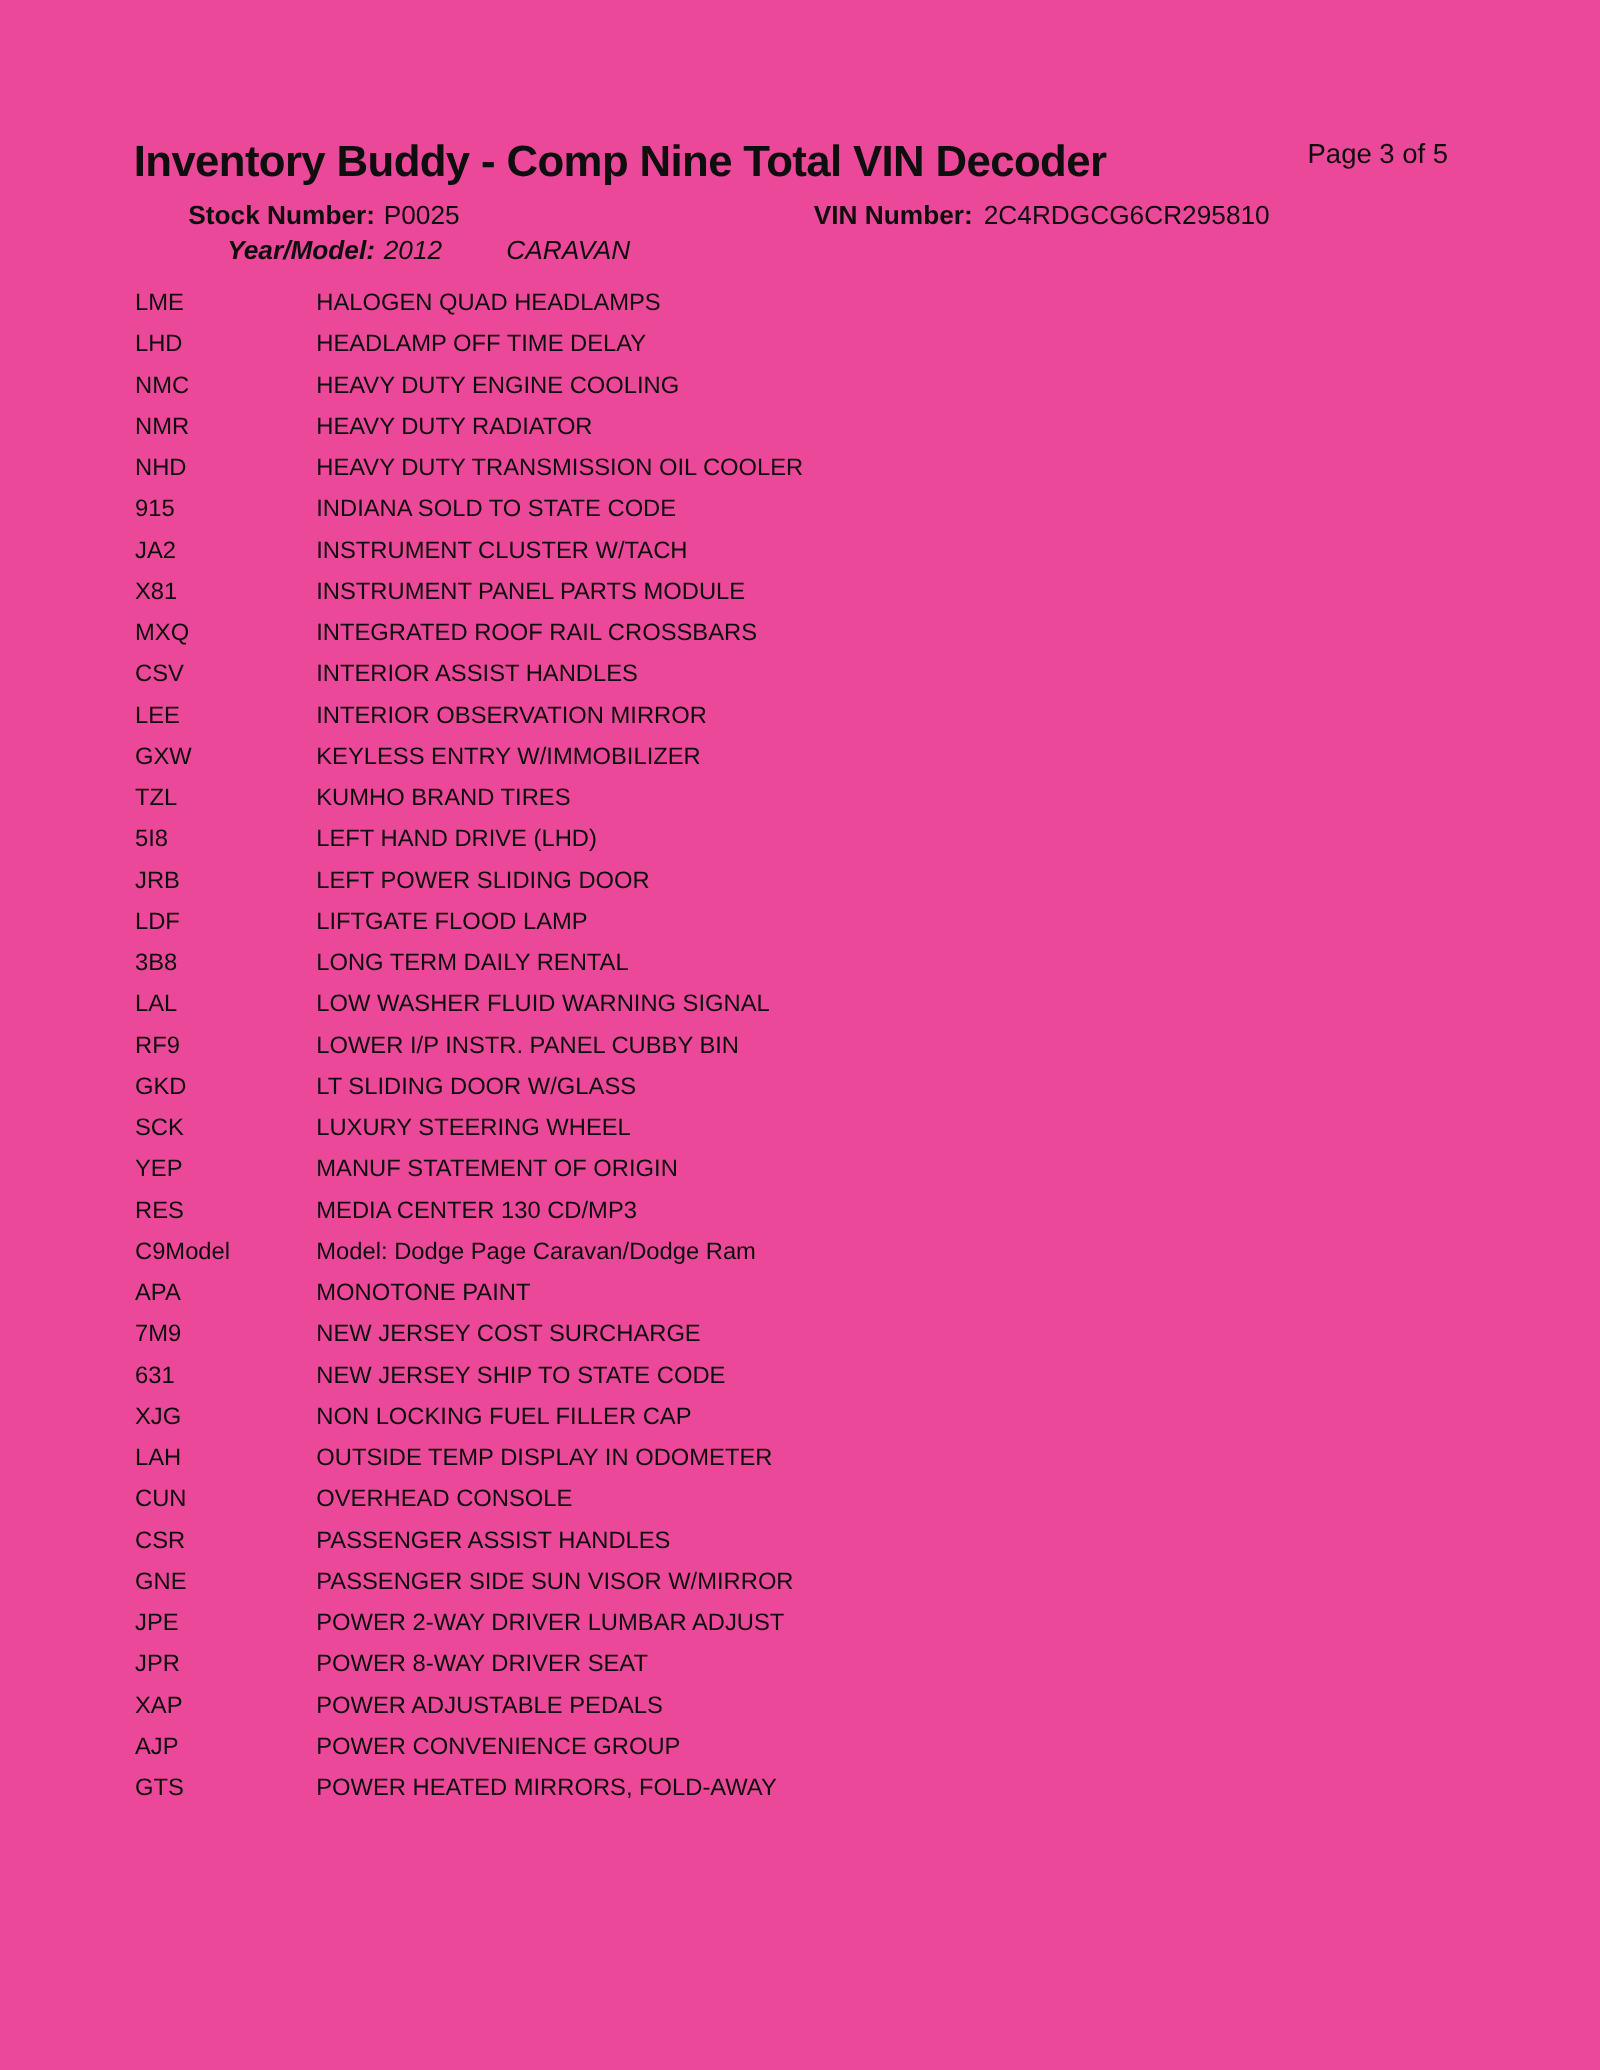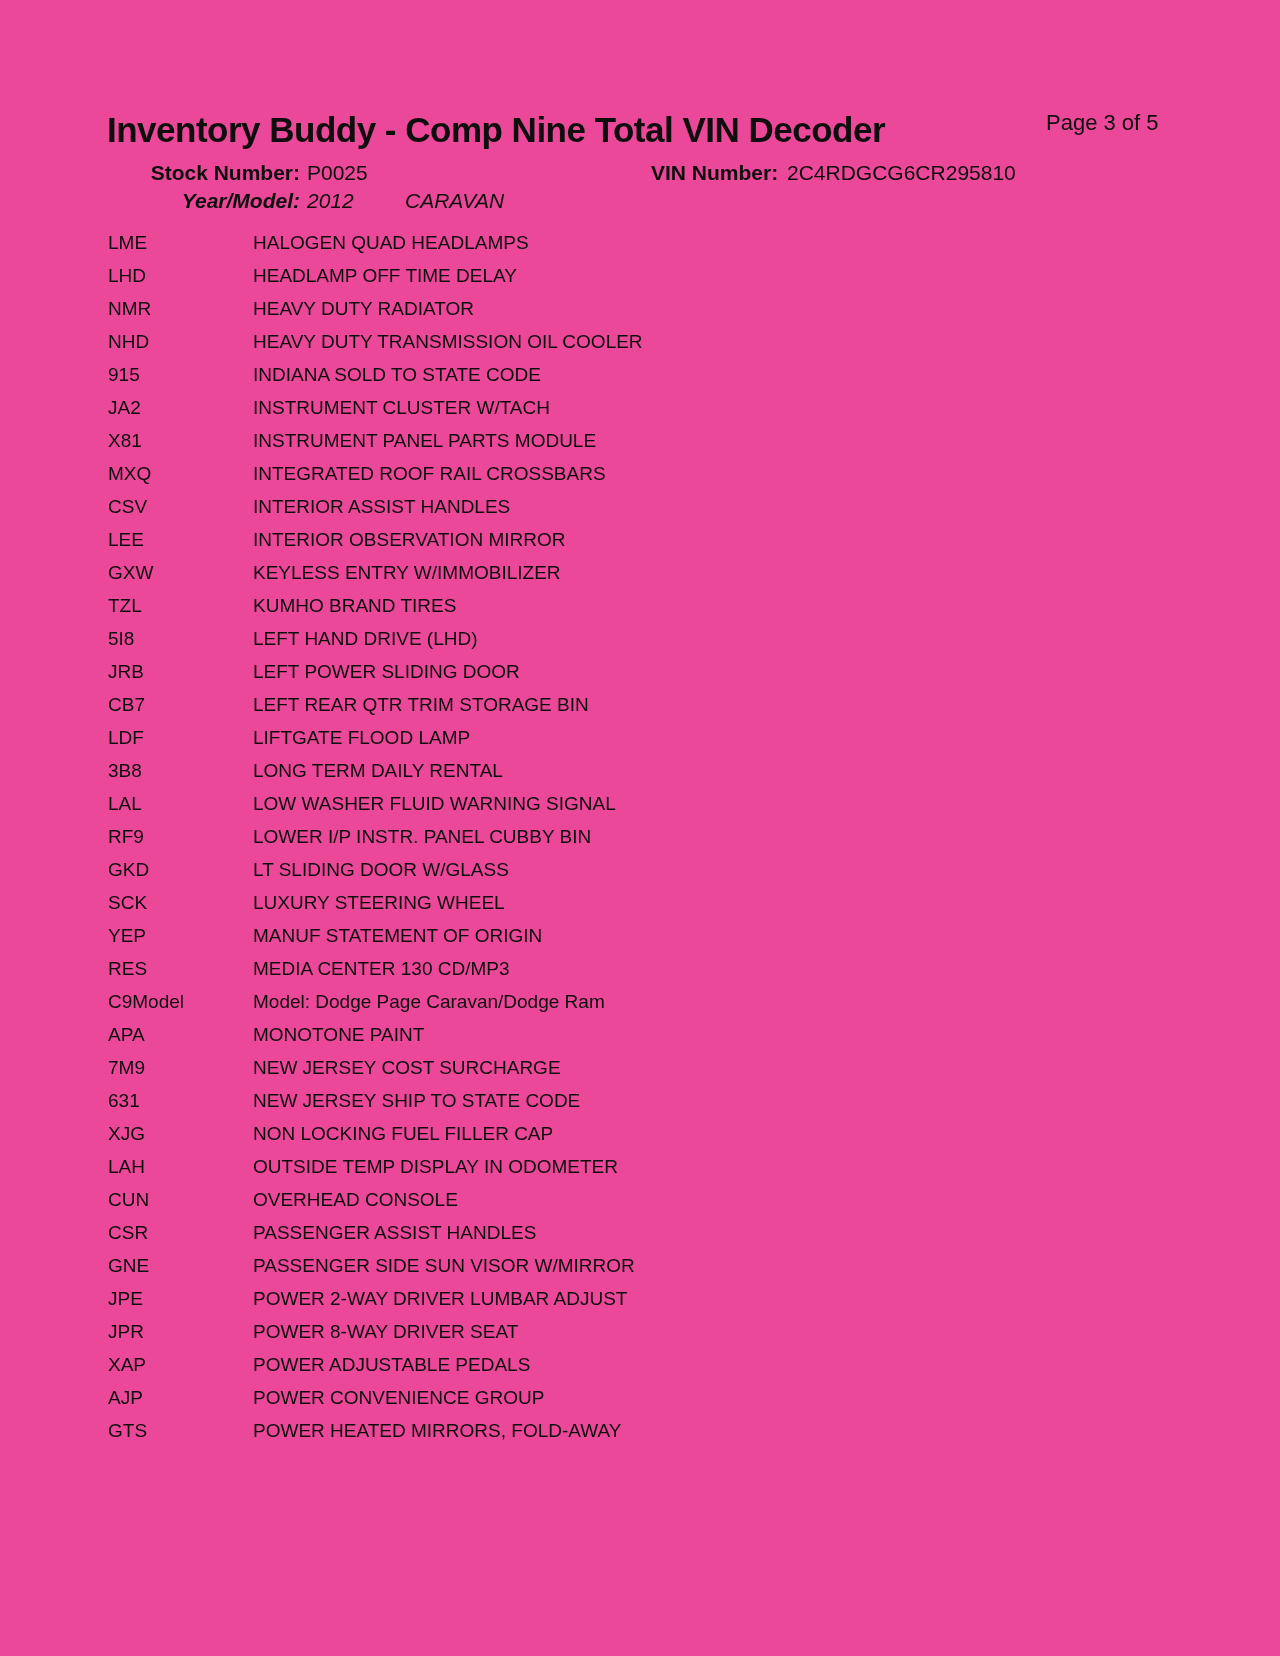--- a/index.html
+++ b/index.html
@@ -94,33 +94,33 @@
   <span class="info-label row1 vin-lbl">VIN Number:</span>
   <span class="info-value row1 vin-val">2C4RDGCG6CR295810</span>
 
   <span class="info-label row2">Year/Model:</span>
   <span class="info-value row2 year-val">2012</span>
   <span class="info-value row2 model-val">CARAVAN</span>
 
   <div class="options">
       <div class="row"><span class="code">LME</span><span class="desc">HALOGEN QUAD HEADLAMPS</span></div>
       <div class="row"><span class="code">LHD</span><span class="desc">HEADLAMP OFF TIME DELAY</span></div>
+      <div class="row"><span class="code">NMC</span><span class="desc">HEAVY DUTY ENGINE COOLING</span></div>
       <div class="row"><span class="code">NMR</span><span class="desc">HEAVY DUTY RADIATOR</span></div>
       <div class="row"><span class="code">NHD</span><span class="desc">HEAVY DUTY TRANSMISSION OIL COOLER</span></div>
       <div class="row"><span class="code">915</span><span class="desc">INDIANA SOLD TO STATE CODE</span></div>
       <div class="row"><span class="code">JA2</span><span class="desc">INSTRUMENT CLUSTER W/TACH</span></div>
       <div class="row"><span class="code">X81</span><span class="desc">INSTRUMENT PANEL PARTS MODULE</span></div>
       <div class="row"><span class="code">MXQ</span><span class="desc">INTEGRATED ROOF RAIL CROSSBARS</span></div>
       <div class="row"><span class="code">CSV</span><span class="desc">INTERIOR ASSIST HANDLES</span></div>
       <div class="row"><span class="code">LEE</span><span class="desc">INTERIOR OBSERVATION MIRROR</span></div>
       <div class="row"><span class="code">GXW</span><span class="desc">KEYLESS ENTRY W/IMMOBILIZER</span></div>
       <div class="row"><span class="code">TZL</span><span class="desc">KUMHO BRAND TIRES</span></div>
       <div class="row"><span class="code">5I8</span><span class="desc">LEFT HAND DRIVE (LHD)</span></div>
       <div class="row"><span class="code">JRB</span><span class="desc">LEFT POWER SLIDING DOOR</span></div>
-      <div class="row"><span class="code">CB7</span><span class="desc">LEFT REAR QTR TRIM STORAGE BIN</span></div>
       <div class="row"><span class="code">LDF</span><span class="desc">LIFTGATE FLOOD LAMP</span></div>
       <div class="row"><span class="code">3B8</span><span class="desc">LONG TERM DAILY RENTAL</span></div>
       <div class="row"><span class="code">LAL</span><span class="desc">LOW WASHER FLUID WARNING SIGNAL</span></div>
       <div class="row"><span class="code">RF9</span><span class="desc">LOWER I/P INSTR. PANEL CUBBY BIN</span></div>
       <div class="row"><span class="code">GKD</span><span class="desc">LT SLIDING DOOR W/GLASS</span></div>
       <div class="row"><span class="code">SCK</span><span class="desc">LUXURY STEERING WHEEL</span></div>
       <div class="row"><span class="code">YEP</span><span class="desc">MANUF STATEMENT OF ORIGIN</span></div>
       <div class="row"><span class="code">RES</span><span class="desc">MEDIA CENTER 130 CD/MP3</span></div>
       <div class="row"><span class="code">C9Model</span><span class="desc">Model: Dodge Page Caravan/Dodge Ram</span></div>
       <div class="row"><span class="code">APA</span><span class="desc">MONOTONE PAINT</span></div>

